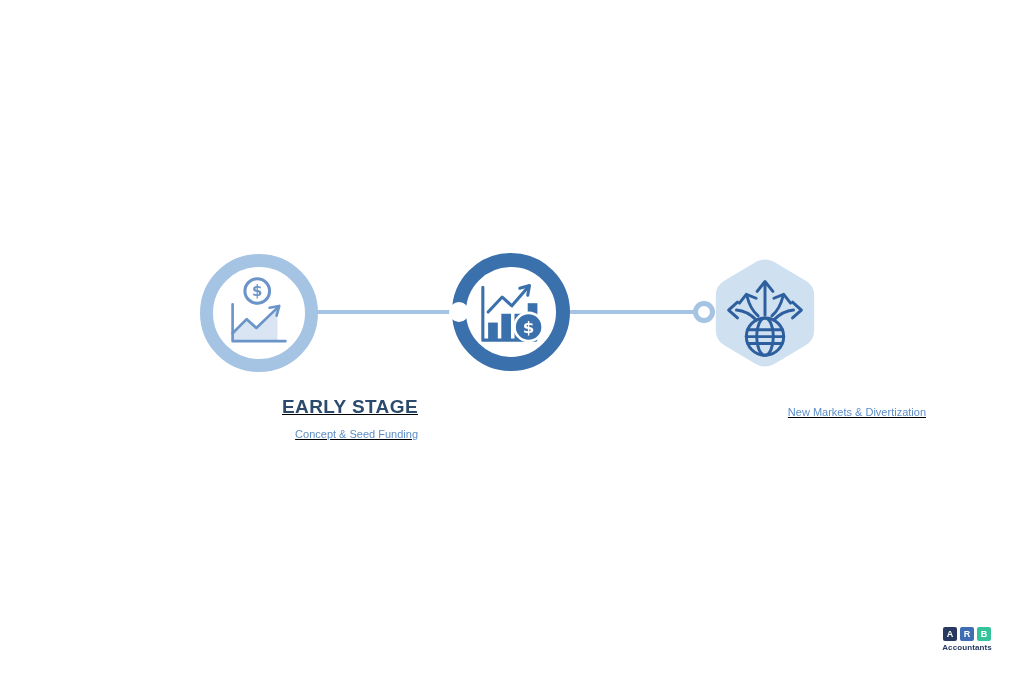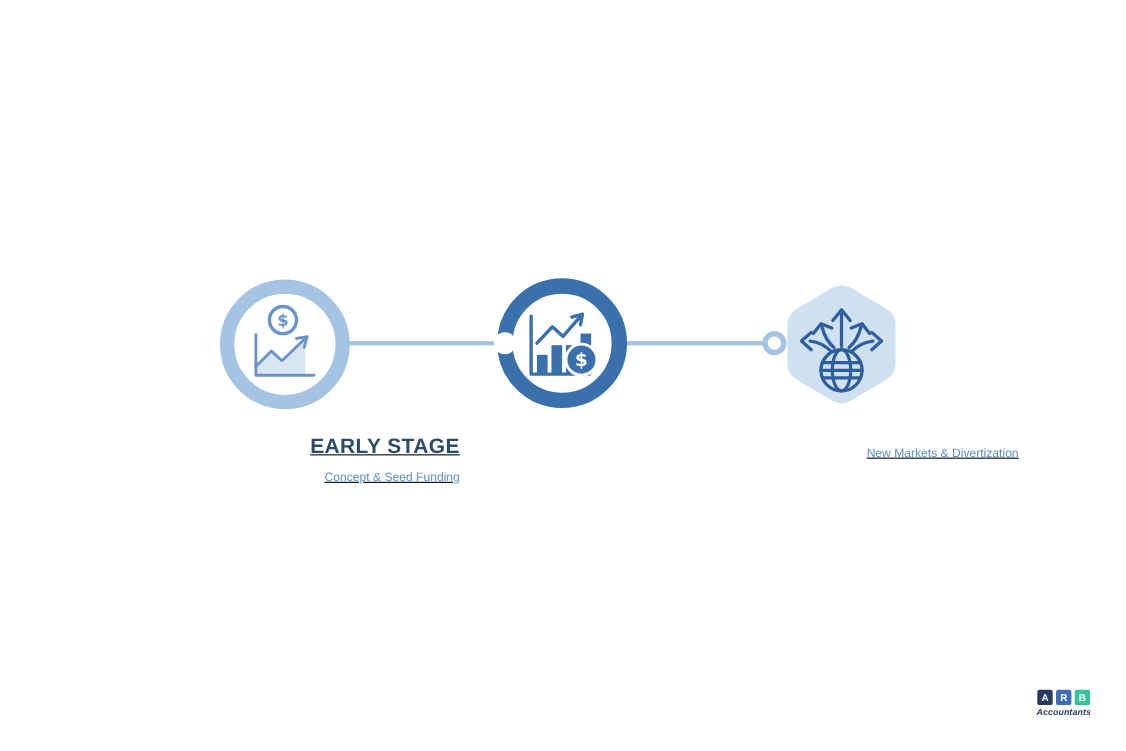--- a/index.html
+++ b/index.html
@@ -119,21 +119,20 @@
   }
   .logo-sq-a { background: #27395f; }
   .logo-sq-r { background: #3f6db3; }
   .logo-sq-b { background: #35c39c; }
   .logo-caption {
     margin-top: 2px;
     font-size: 8px;
     font-weight: bold;
     color: #27395f;
     letter-spacing: 0.1px;
-    font-style: italic;
   }
 </style>
 </head>
 <body>
 
 <div class="canvas">
 
   <div class="connector connector-1"></div>
   <div class="connector connector-2"></div>
 

